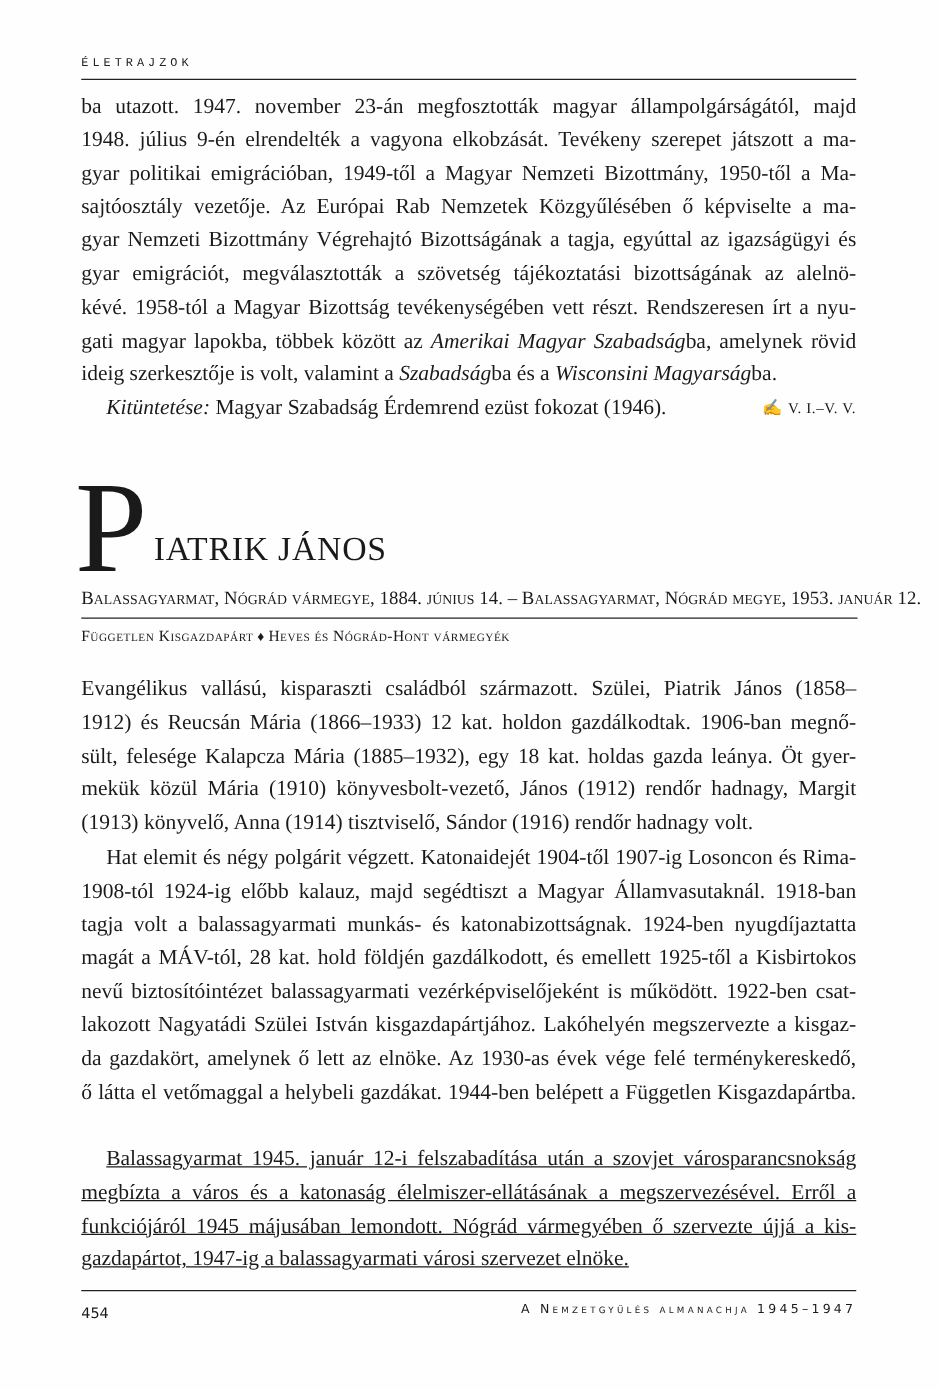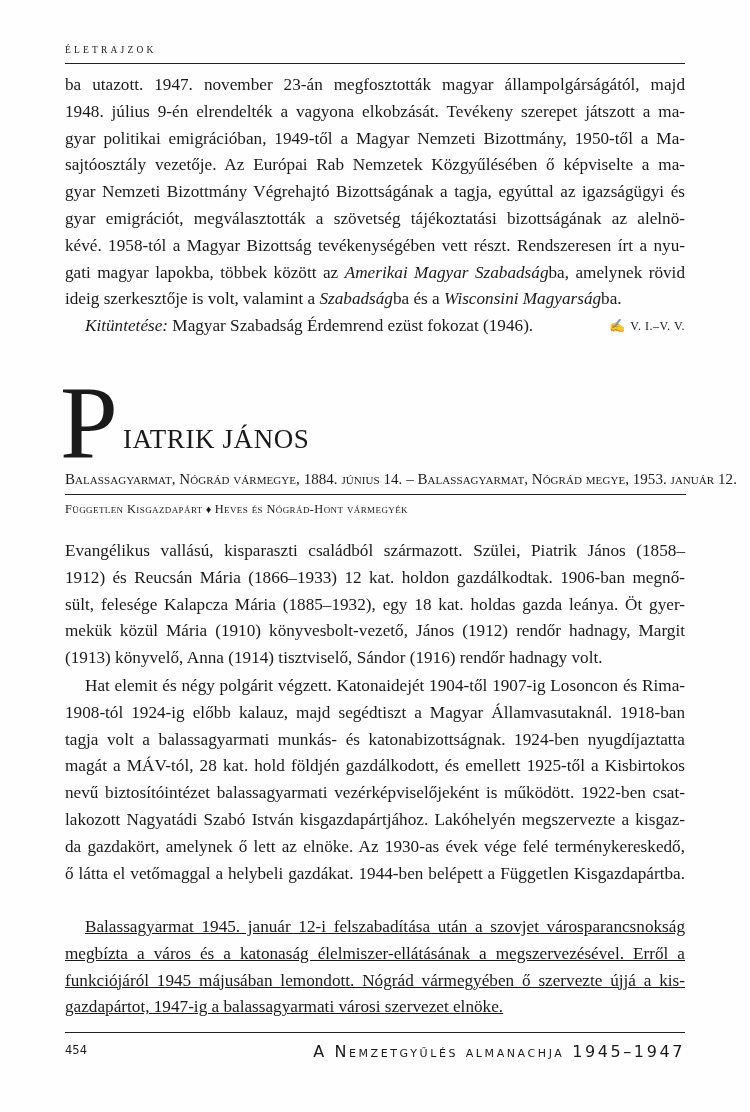--- a/index.html
+++ b/index.html
@@ -12,21 +12,21 @@
       height: 1112px;
       position: relative;
       overflow: hidden;
       color: #1a1a1a;
       font-family: "Liberation Serif", "DejaVu Serif", serif;
     }
     .running-head {
       position: absolute;
       left: 65px;
       top: 45px;
-      font-family: Liberation Serif, serif;
+      font-family: Liberation Mono, monospace;
       font-size: 9.5px;
       letter-spacing: 3.2px;
       color: #222;
     }
     .rule {
       position: absolute;
       left: 65px;
       width: 620px;
       height: 0;
       border-top: 1.4px solid #222;
@@ -112,21 +112,21 @@
       top: 1043px;
       font-family: "DejaVu Sans", "Liberation Sans", sans-serif;
       font-weight: normal;
       font-size: 11.5px;
     }
     .foot-title {
       position: absolute;
       right: 65px;
       top: 1042px;
       font-family: "DejaVu Sans", "Liberation Sans", sans-serif;
-      font-size: 16px;
+      font-size: 10px;
       letter-spacing: 2.6px;
       font-variant: small-caps;
       white-space: nowrap;
     }
   </style>
 </head>
 <body>
 
 <div class="running-head">ÉLETRAJZOK</div>
 <div class="rule top"></div>
@@ -161,21 +161,21 @@
   <span class="ln">mekük közül Mária (1910) könyvesbolt-vezető, János (1912) rendőr hadnagy, Margit</span>
   <span class="ln last">(1913) könyvelő, Anna (1914) tisztviselő, Sándor (1916) rendőr hadnagy volt.</span>
 </div>
 
 <div class="para" style="top:673px;">
   <span class="ln indent">Hat elemit és négy polgárit végzett. Katonaidejét 1904-től 1907-ig Losoncon és Rima-</span>
   <span class="ln">1908-tól 1924-ig előbb kalauz, majd segédtiszt a Magyar Államvasutaknál. 1918-ban</span>
   <span class="ln">tagja volt a balassagyarmati munkás- és katonabizottságnak. 1924-ben nyugdíjaztatta</span>
   <span class="ln">magát a MÁV-tól, 28 kat. hold földjén gazdálkodott, és emellett 1925-től a Kisbirtokos</span>
   <span class="ln">nevű biztosítóintézet balassagyarmati vezérképviselőjeként is működött. 1922-ben csat-</span>
-  <span class="ln">lakozott Nagyatádi Szabó István kisgazdapártjához. Lakóhelyén megszervezte a kisgaz-</span>
+  <span class="ln">lakozott Nagyatádi Szülei István kisgazdapártjához. Lakóhelyén megszervezte a kisgaz-</span>
   <span class="ln">da gazdakört, amelynek ő lett az elnöke. Az 1930-as évek vége felé terménykereskedő,</span>
   <span class="ln">ő látta el vetőmaggal a helybeli gazdákat. 1944-ben belépett a Független Kisgazdapártba.</span>
 </div>
 
 <div class="para" style="top:914px;text-decoration:underline;">
   <span class="ln indent">Balassagyarmat 1945. január 12-i felszabadítása után a szovjet városparancsnokság</span>
   <span class="ln">megbízta a város és a katonaság élelmiszer-ellátásának a megszervezésével. Erről a</span>
   <span class="ln">funkciójáról 1945 májusában lemondott. Nógrád vármegyében ő szervezte újjá a kis-</span>
   <span class="ln last">gazdapártot, 1947-ig a balassagyarmati városi szervezet elnöke.</span>
 </div>

